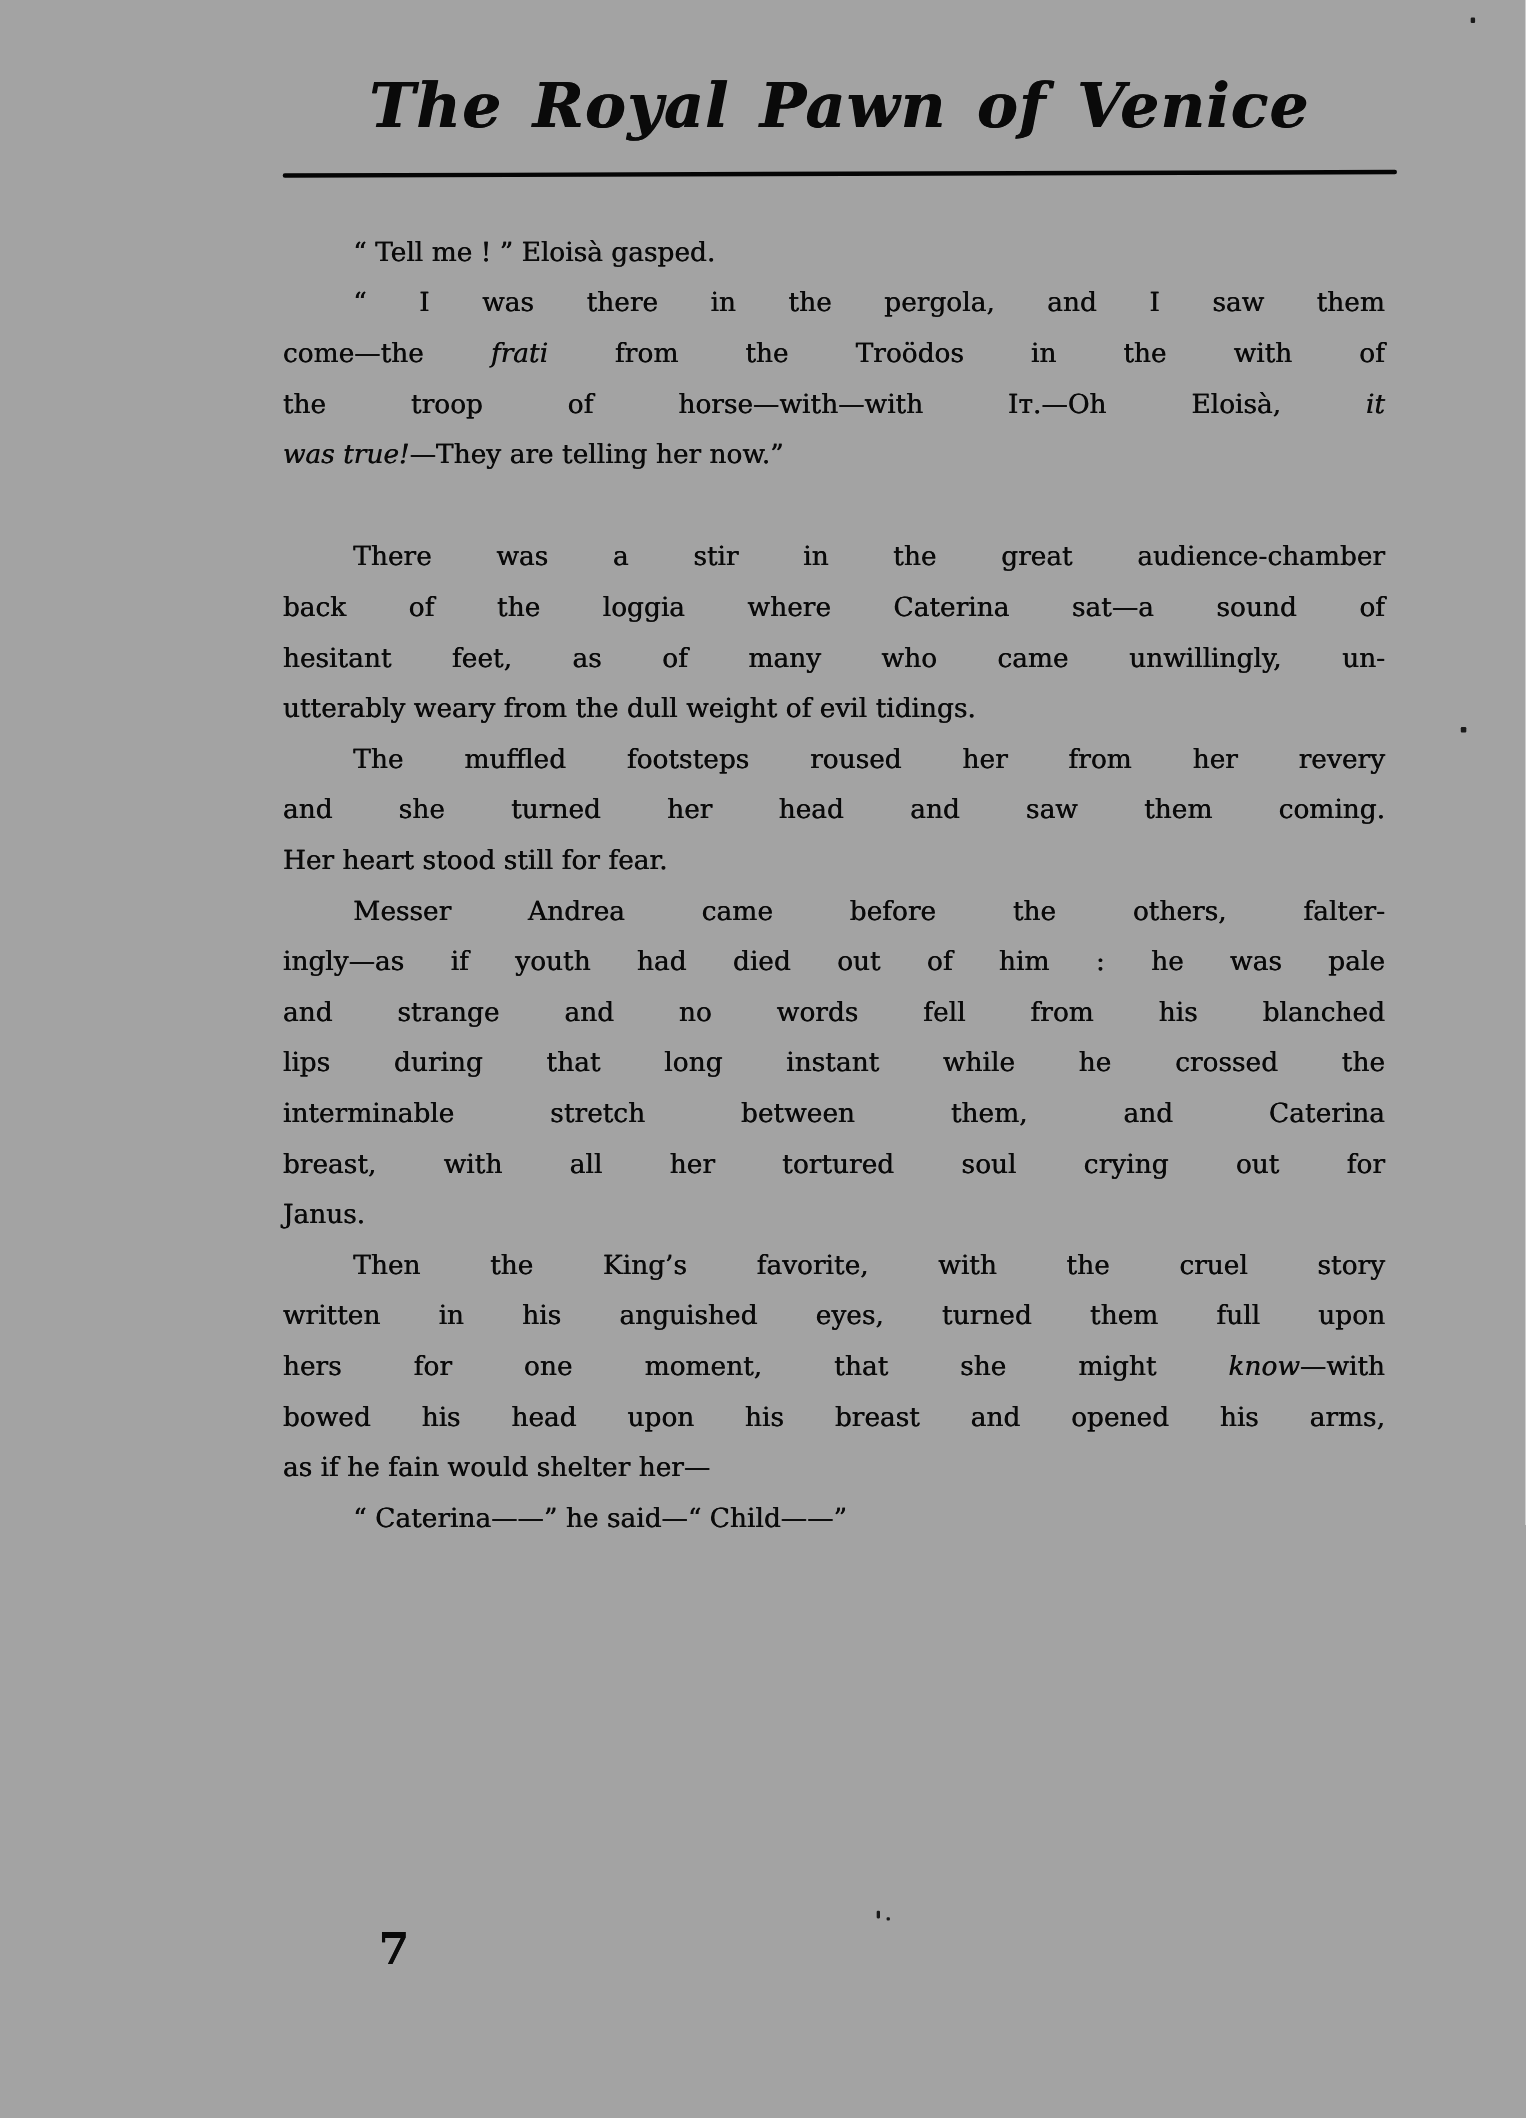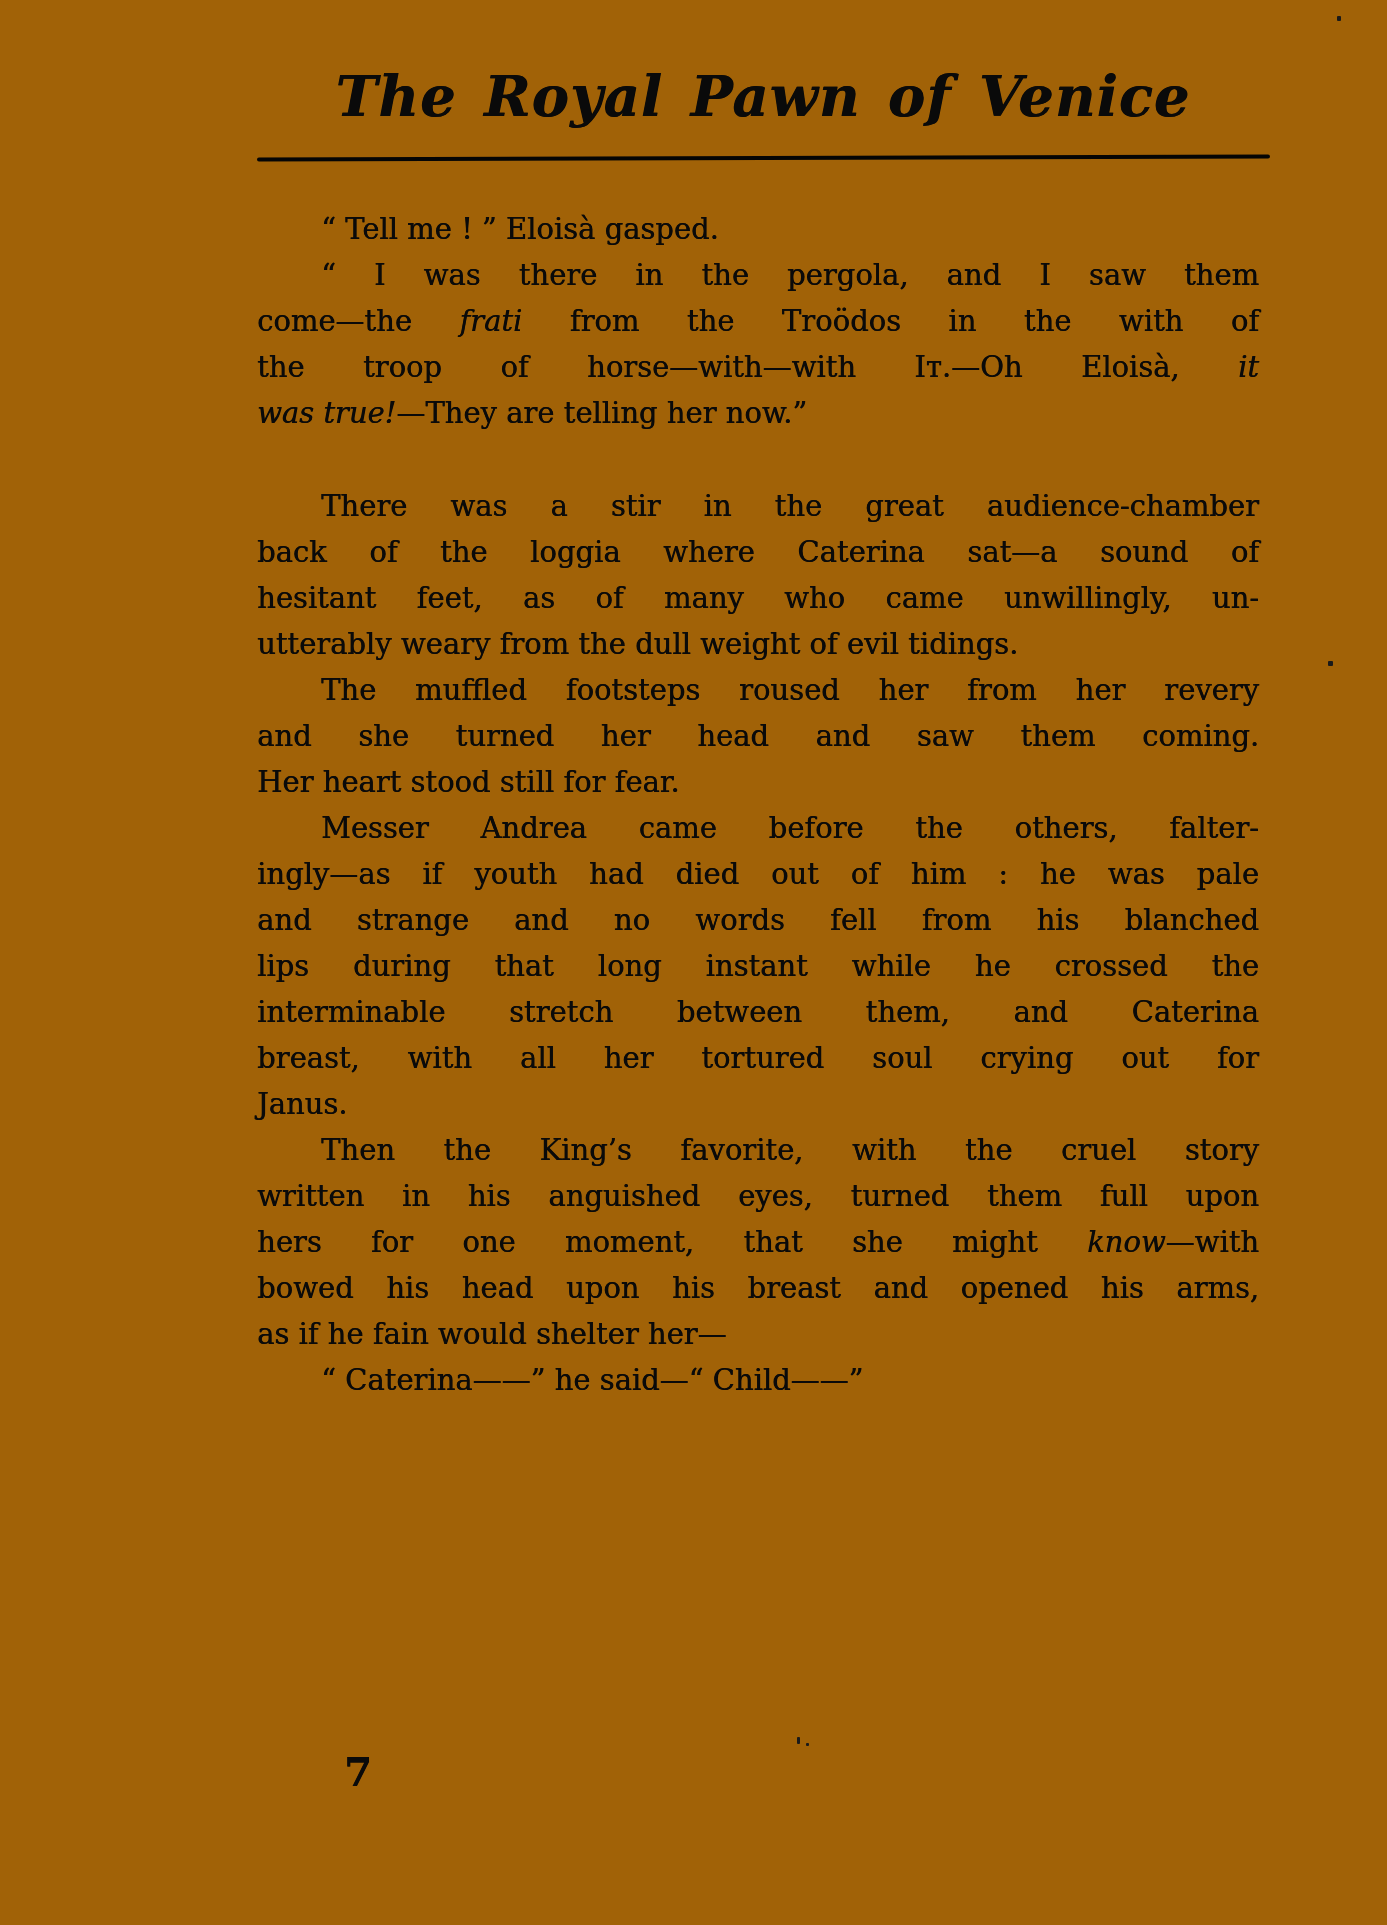--- a/index.html
+++ b/index.html
@@ -4,21 +4,21 @@
 <style>
   html, body {
     margin: 0;
     padding: 0;
     background: #ffffff;
   }
   #page {
     position: relative;
     width: 1387px;
     height: 1925px;
-    background: #a16207;
+    background: #a3a3a3;
     overflow: hidden;
     font-family: "DejaVu Serif", "Liberation Serif", serif;
     color: #0a0a0a;
   }
   
   .title-wrap {
     position: absolute;
     left: 257px;
     top: 60px;
     width: 1012px;
@@ -43,21 +43,21 @@
     background: #050505;
     transform: rotate(-0.18deg);
     border-radius: 2px;
   }
   
   .text-block {
     position: absolute;
     left: 257px;
     top: 206px;
     width: 1002px;
-    font-size: 29px;
+    font-size: 24px;
     text-shadow: 0.45px 0 0 currentColor;
   }
   .paragraph { margin: 0; }
   .paragraph.gap-before { margin-top: 47px; }
   .line {
     height: 46px;
     line-height: 46px;
     white-space: pre;
   }
   .line.justify {

